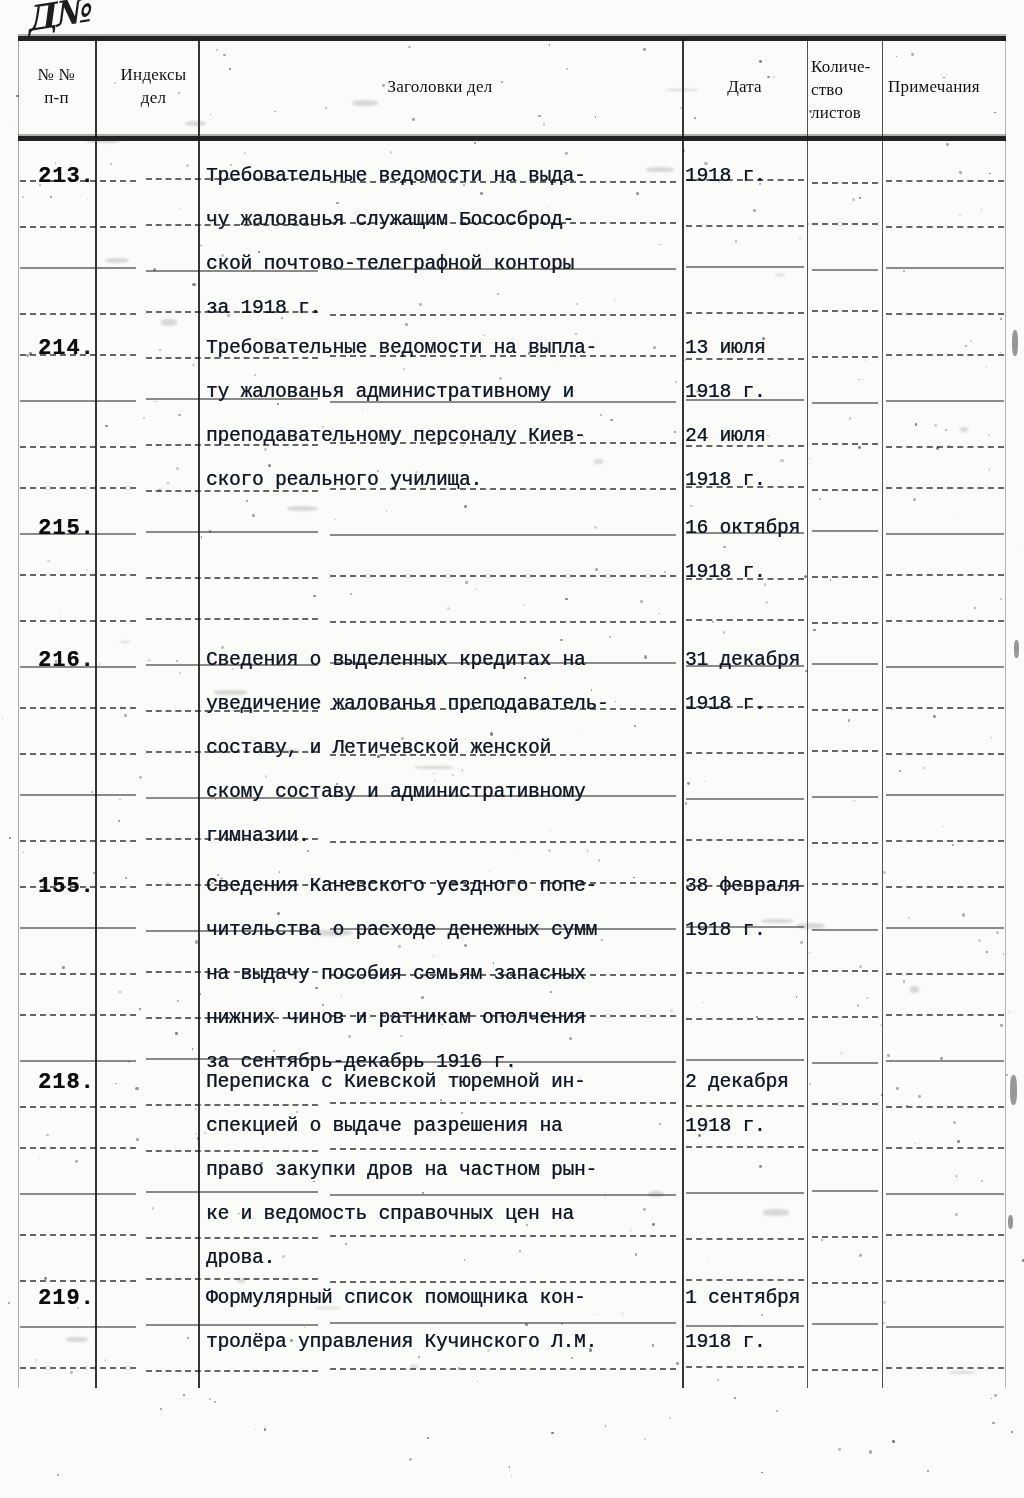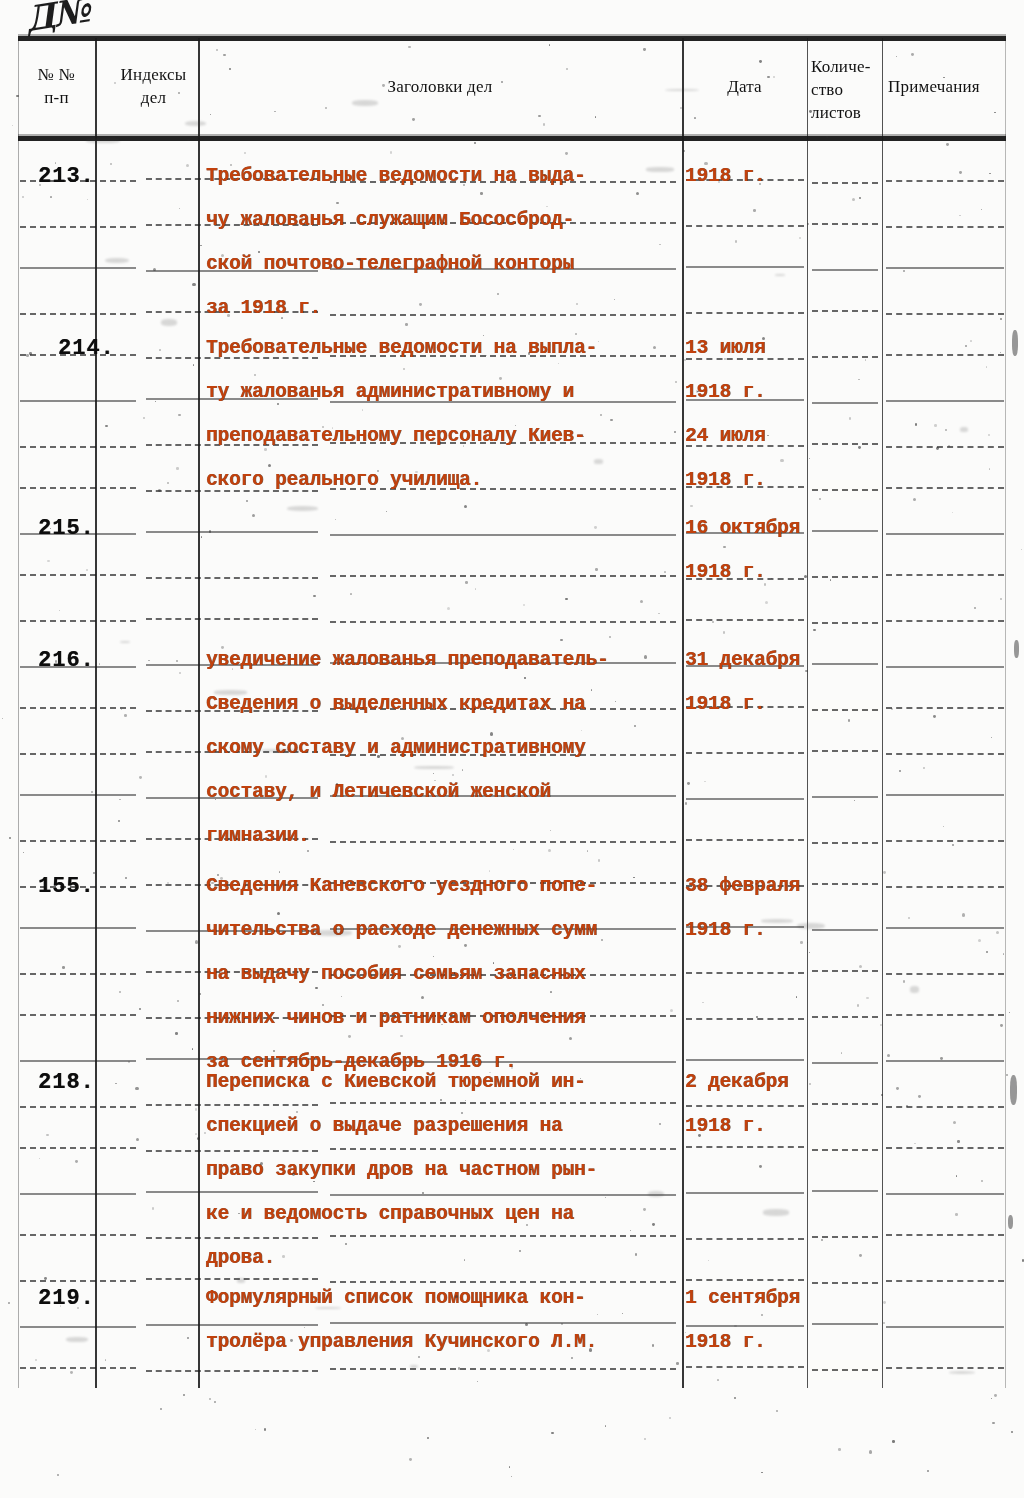--- a/index.html
+++ b/index.html
@@ -115,26 +115,25 @@
   .num {
     position: absolute;
     font-size: 22px;
     letter-spacing: 1px;
     color: #0d0d0d;
     font-family: "Liberation Mono", monospace;
     font-weight: 700;
   }
   .title-lines, .date-lines {
     position: absolute;
-    color: #c2410c;
+    color: #0f172a;
     font-family: "Liberation Mono", monospace;
     font-size: 19.5px;
     letter-spacing: -0.2px;
     white-space: nowrap;
-    font-weight: bold;
   }
   .title-lines .ln, .date-lines .ln {
     display: block;
     height: 44px;
     line-height: 44px;
   }
   .date-lines { font-size: 19.5px; }
 
   
   .title-lines .ln, .date-lines .ln, .num {
@@ -362,21 +361,21 @@
         <span class="ln">чу жалованья служащим Бососброд-</span>
         <span class="ln">ской почтово-телеграфной конторы</span>
         <span class="ln">за 1918 г.</span>
       </div>
       <div class="date-lines" style="left: 667px; top: 118px; width: 125px;">
         <span class="ln">1918 г.</span>
       </div>
       <div class="title-lines" style="left: 83px; top: 128px; font-size: 19px;"></div>
       <div class="title-lines" style="left: 795px; top: 128px; font-size: 19px;"></div>
       <div class="title-lines" style="left: 870px; top: 128px; font-size: 19px;"></div>
-      <div class="num" style="left: 20px; top: 300px; margin-left: 20px;">214.</div>
+      <div class="num" style="left: 20px; top: 300px;">214.</div>
       <div class="title-lines" style="left: 188px; top: 290px; width: 478px;">
         <span class="ln">Требовательные ведомости на выпла-</span>
         <span class="ln">ту жалованья административному и</span>
         <span class="ln">преподавательному персоналу Киев-</span>
         <span class="ln">ского реального училища.</span>
       </div>
       <div class="date-lines" style="left: 667px; top: 290px; width: 125px;">
         <span class="ln">13 июля</span>
         <span class="ln">1918 г.</span>
         <span class="ln">24 июля</span>
@@ -388,24 +387,24 @@
       <div class="num" style="left: 20px; top: 480px;">215.</div>
       <div class="date-lines" style="left: 667px; top: 470px; width: 125px;">
         <span class="ln">16 октября</span>
         <span class="ln">1918 г.</span>
       </div>
       <div class="title-lines" style="left: 83px; top: 480px; font-size: 19px;"></div>
       <div class="title-lines" style="left: 795px; top: 480px; font-size: 19px;"></div>
       <div class="title-lines" style="left: 870px; top: 480px; font-size: 19px;"></div>
       <div class="num" style="left: 20px; top: 612px;">216.</div>
       <div class="title-lines" style="left: 188px; top: 602px; width: 478px;">
+        <span class="ln">Сведения о выделенных кредитах на</span>
         <span class="ln">уведичение жалованья преподаватель-</span>
-        <span class="ln">Сведения о выделенных кредитах на</span>
+        <span class="ln">составу, и Летичевской женской</span>
         <span class="ln">скому составу и административному</span>
-        <span class="ln">составу, и Летичевской женской</span>
         <span class="ln">гимназии.</span>
       </div>
       <div class="date-lines" style="left: 667px; top: 602px; width: 125px;">
         <span class="ln">31 декабря</span>
         <span class="ln">1918 г.</span>
       </div>
       <div class="title-lines" style="left: 83px; top: 612px; font-size: 19px;"></div>
       <div class="title-lines" style="left: 795px; top: 612px; font-size: 19px;"></div>
       <div class="title-lines" style="left: 870px; top: 612px; font-size: 19px;"></div>
       <div class="num" style="left: 20px; top: 838px;">155.</div>

